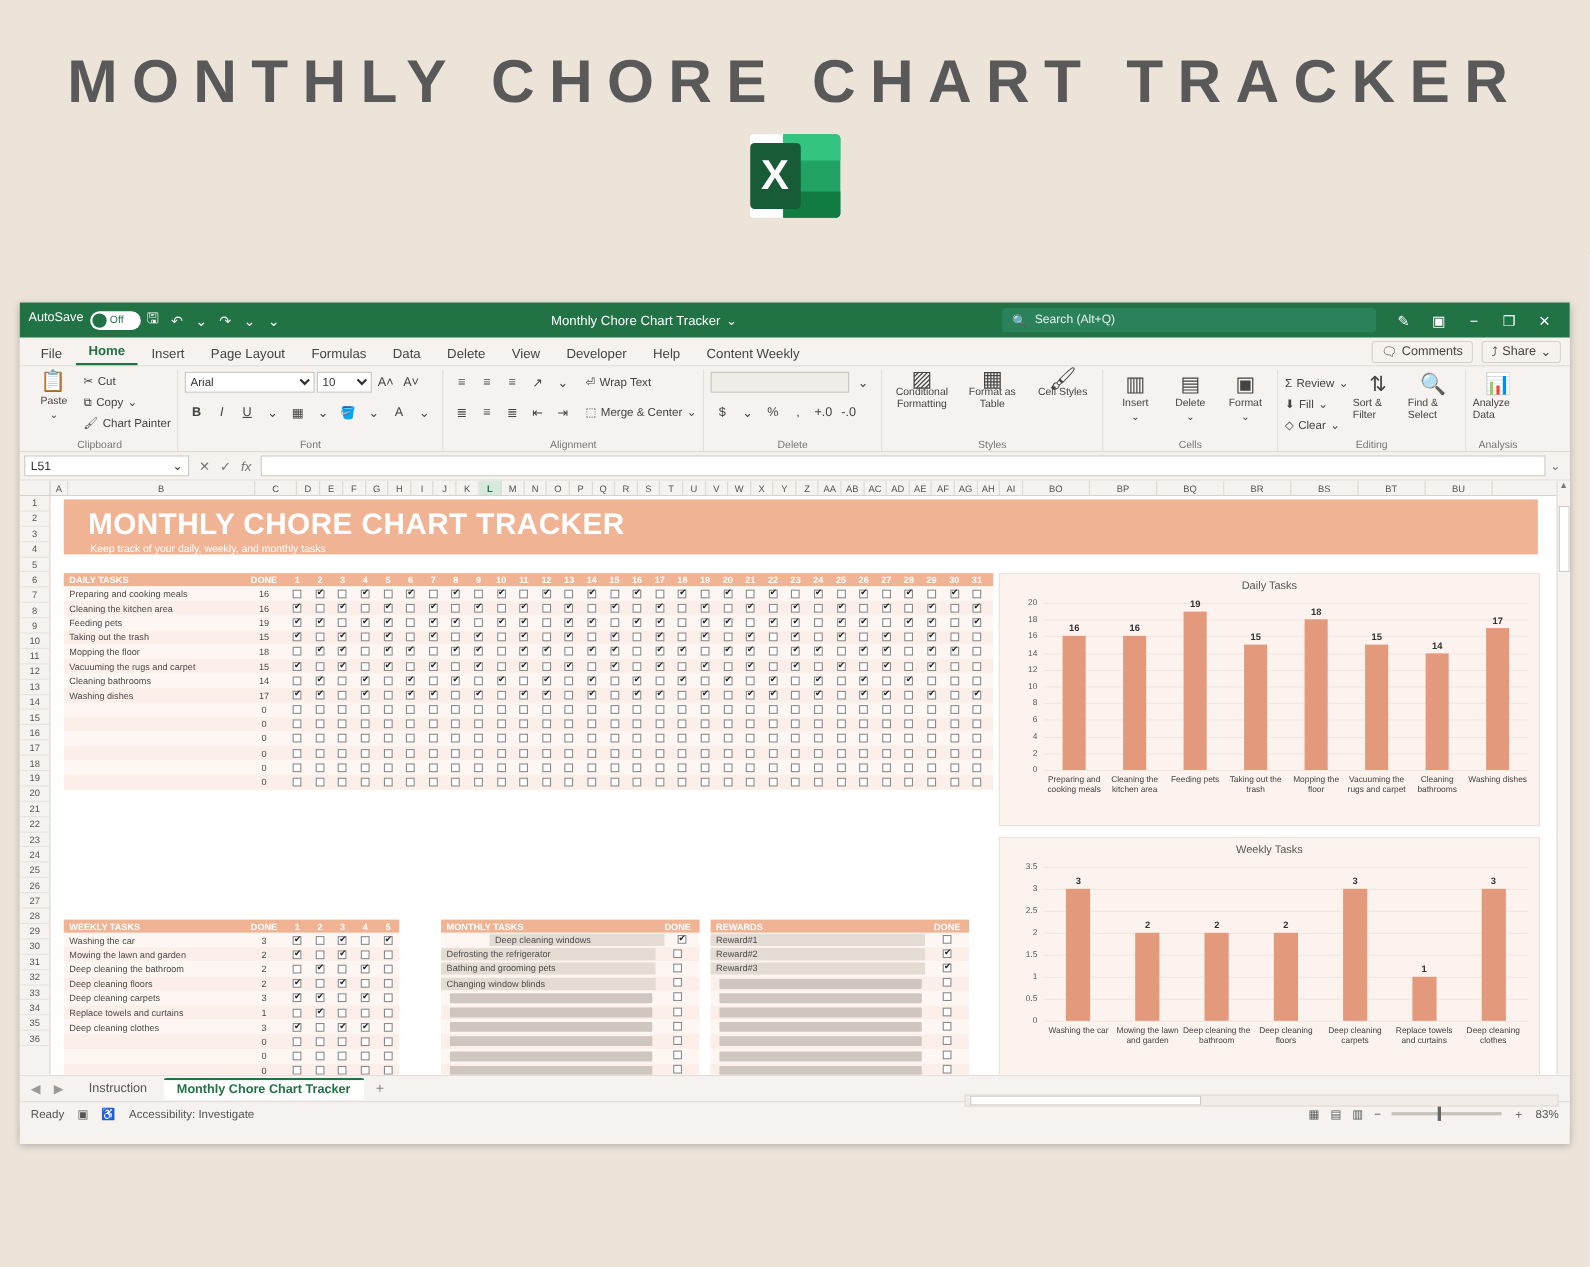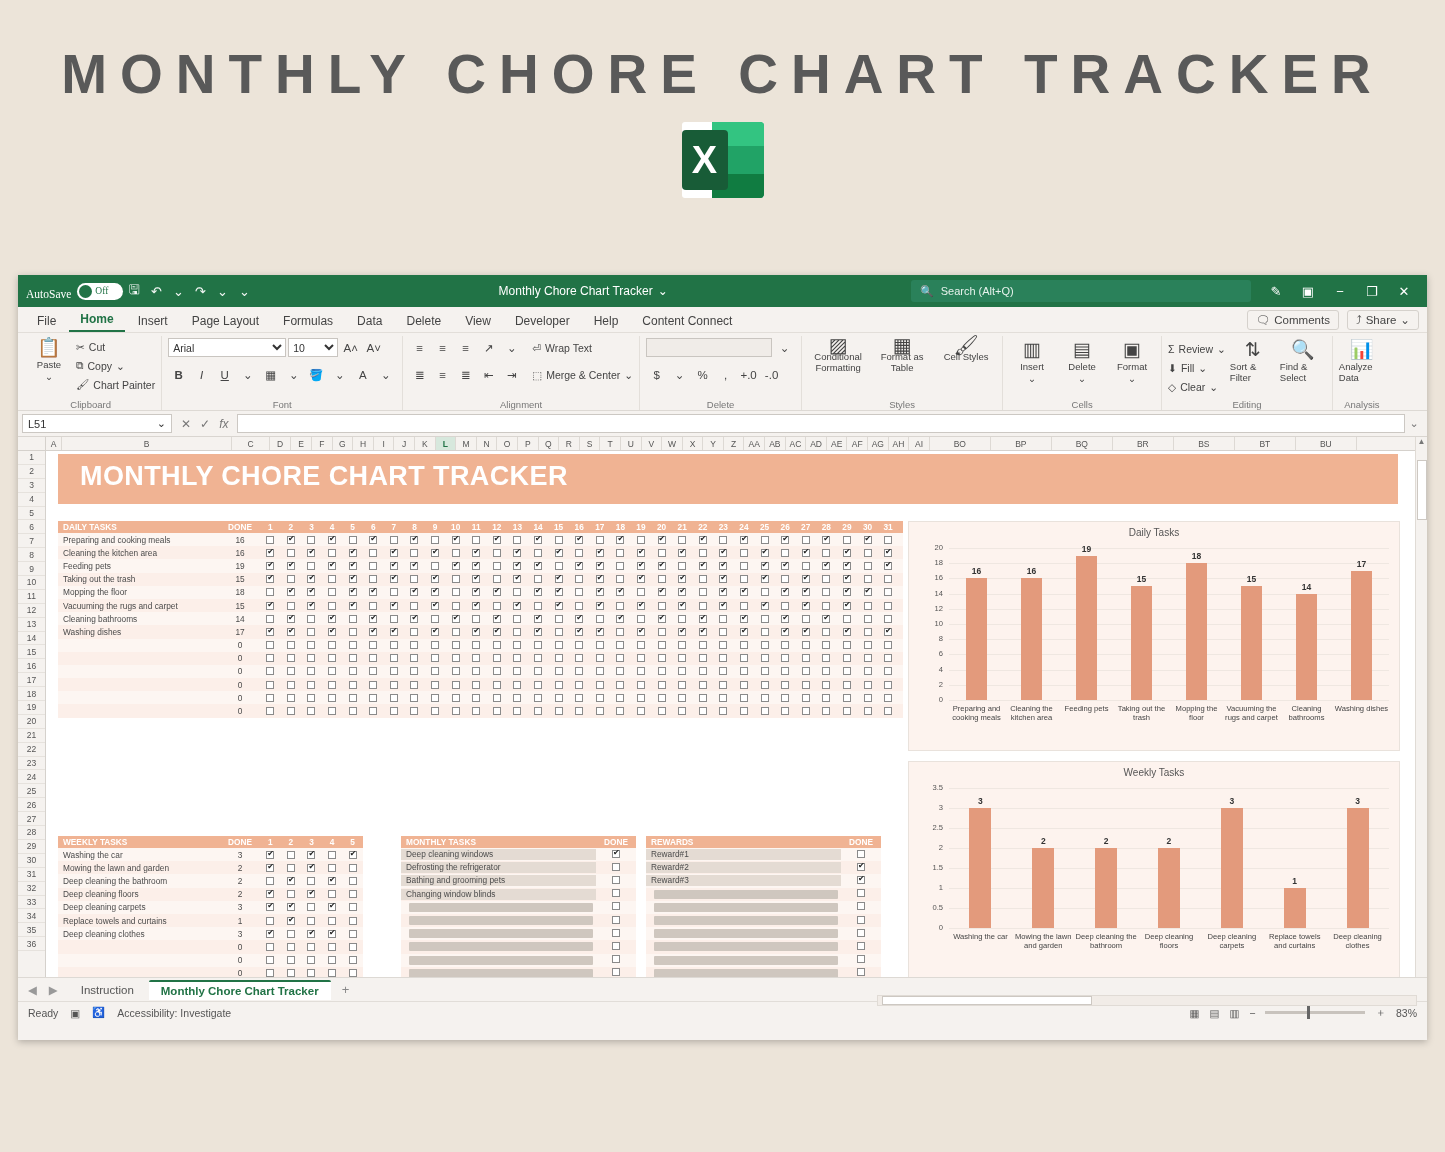--- a/index.html
+++ b/index.html
@@ -30,21 +30,21 @@
 
   
   .excel {
     position:absolute; left:18px; top:275px; width:1409px; height:765px;
     background:#f5f2ef; box-shadow:0 2px 7px rgba(0,0,0,.25);
     font-size:11px; color:#333;
   }
   .titlebar {
     height:32px; background:#217346; display:flex; align-items:center; color:#fff; padding:0 8px;
   }
-  .autosave { display:flex; align-items:flex-end; gap:6px; font-size:11.5px;font-family:Liberation Serif, serif; }
+  .autosave { display:flex; align-items:flex-start; gap:6px; font-size:11.5px; }
   .toggle {
     width:46px;height:17px;border-radius:9px;background:#fff;display:flex;align-items:center;
     padding:2px; color:#217346; font-size:9.5px; gap:3px;
   }
   .toggle .knob{width:13px;height:13px;border-radius:50%;background:#217346;}
   .tb-ico { width:22px;height:22px;display:flex;align-items:center;justify-content:center;opacity:.95;font-size:13px;}
   .doc-title { flex:0 0 auto; margin:0 auto; font-size:12px; display:flex; align-items:center; gap:5px;}
   .searchbox{
     width:340px;height:22px;background:#2a815a;border-radius:3px;display:flex;align-items:center;gap:7px;
     padding:0 9px;color:#e6f2ec;font-size:11px;
@@ -196,21 +196,21 @@
     <div class="tab">File</div>
     <div class="tab active">Home</div>
     <div class="tab">Insert</div>
     <div class="tab">Page Layout</div>
     <div class="tab">Formulas</div>
     <div class="tab">Data</div>
     <div class="tab">Delete</div>
     <div class="tab">View</div>
     <div class="tab">Developer</div>
     <div class="tab">Help</div>
-    <div class="tab">Content Connect</div>
+    <div class="tab">Content Weekly</div>
     <div class="tabs-right">
       <div class="pillbtn">
         <span>🗨</span>
         <span>Comments</span>
       </div>
       <div class="pillbtn">
         <span>⤴</span>
         <span>Share</span>
         <span>⌄</span>
       </div>
@@ -498,20 +498,21 @@
           <div>32</div>
           <div>33</div>
           <div>34</div>
           <div>35</div>
           <div>36</div>
         </div>
       <div class="sheet">
 
         <div class="banner">
           <h1>MONTHLY CHORE CHART TRACKER</h1>
+          <p>Keep track of your daily, weekly, and monthly tasks</p>
         </div>
 
         <div class="tbl" id="dailyTable" style="left:12px; top:70px; width:845px;">
             <div class="hdrrow">
               <div class="tname" style="width: 162px;">DAILY TASKS</div>
               <div class="tdone" style="width: 40px;">DONE</div>
               <div class="daycell" style="width: 20.6px;">1</div>
               <div class="daycell" style="width: 20.6px;">2</div>
               <div class="daycell" style="width: 20.6px;">3</div>
               <div class="daycell" style="width: 20.6px;">4</div>
@@ -2104,21 +2105,21 @@
               </div>
             </div>
           </div>
 
         <div class="tbl" id="monthlyTable" style="left:355px; top:385px; width:235px;">
             <div class="hdrrow">
               <div class="tname" style="width: 196px;">MONTHLY TASKS</div>
               <div class="tdone" style="width: 40px;">DONE</div>
             </div>
             <div class="taskrow">
-              <div class="tname" style="width: 196px; background: rgb(228, 219, 211); line-height: 11px;">Deep cleaning windows</div>
+              <div class="tname" style="width: 196px; background: rgb(228, 219, 211); line-height: 11px; margin-left: 44px;">Deep cleaning windows</div>
               <div class="tdone" style="width: 40px;"><span class="cb on"></span></div>
             </div>
             <div class="taskrow">
               <div class="tname" style="width: 196px; background: rgb(228, 219, 211); line-height: 11px;">Defrosting the refrigerator</div>
               <div class="tdone" style="width: 40px;"><span class="cb"></span></div>
             </div>
             <div class="taskrow">
               <div class="tname" style="width: 196px; background: rgb(228, 219, 211); line-height: 11px;">Bathing and grooming pets</div>
               <div class="tdone" style="width: 40px;"><span class="cb"></span></div>
             </div>

